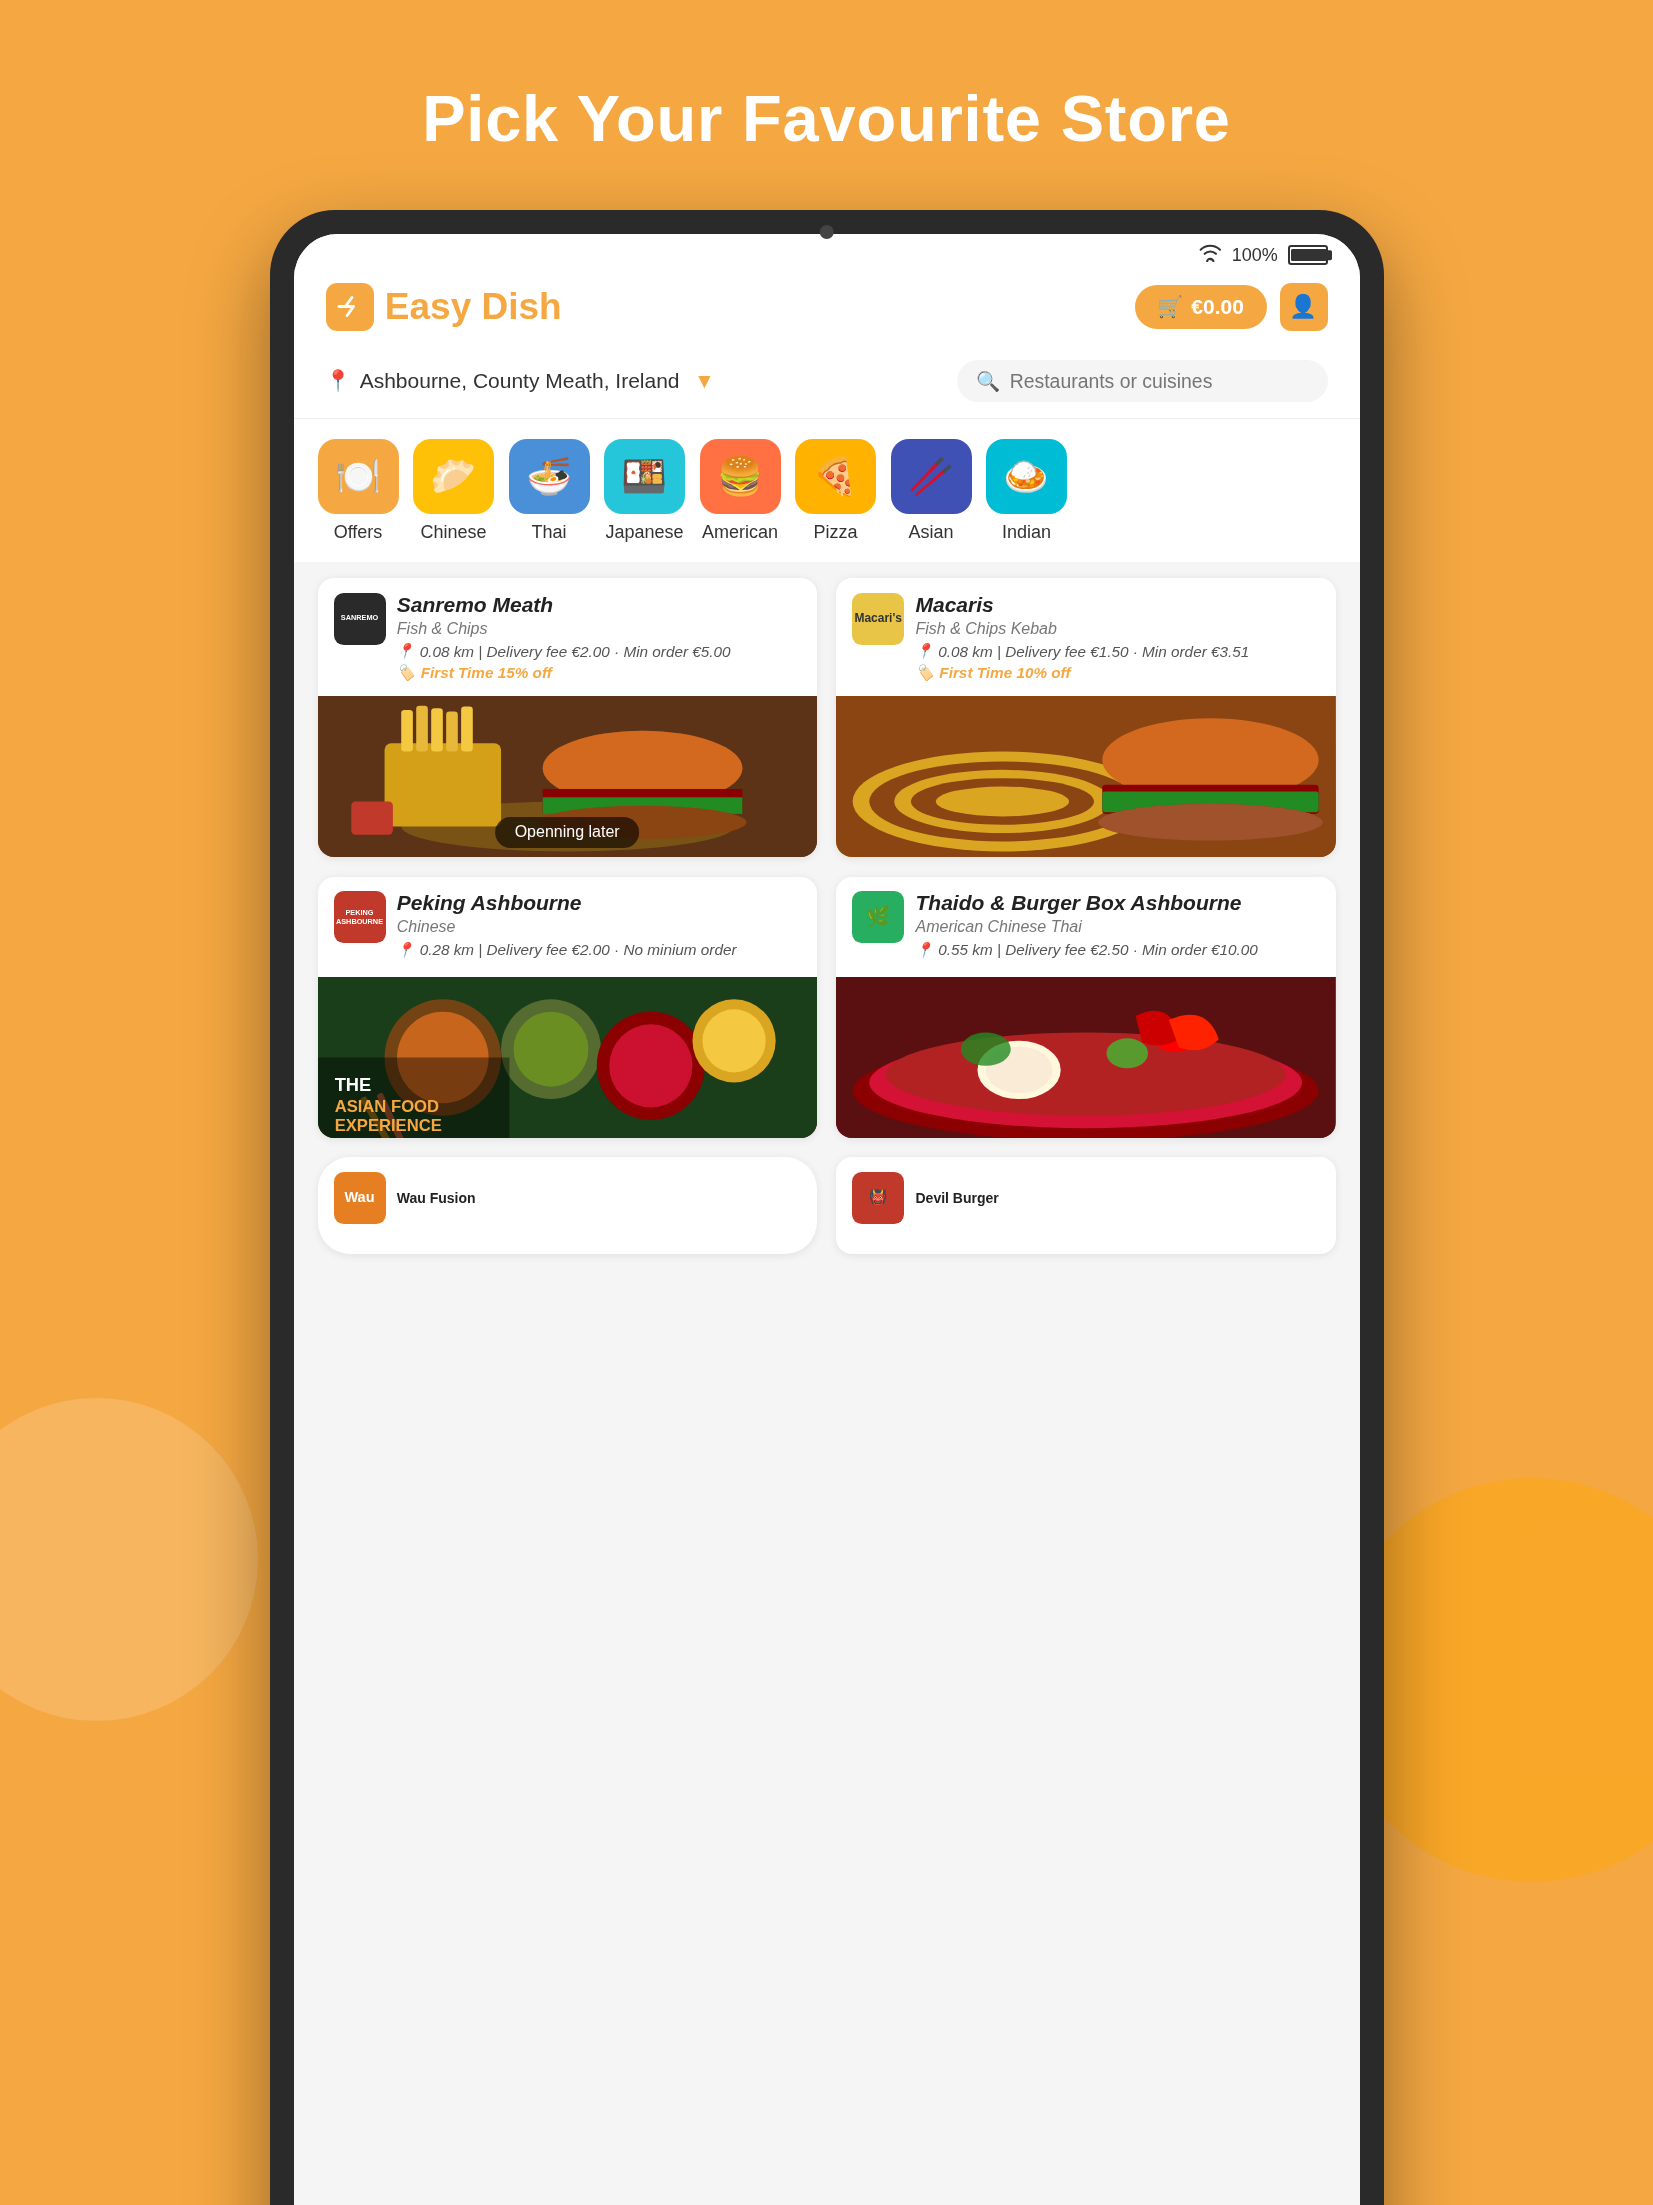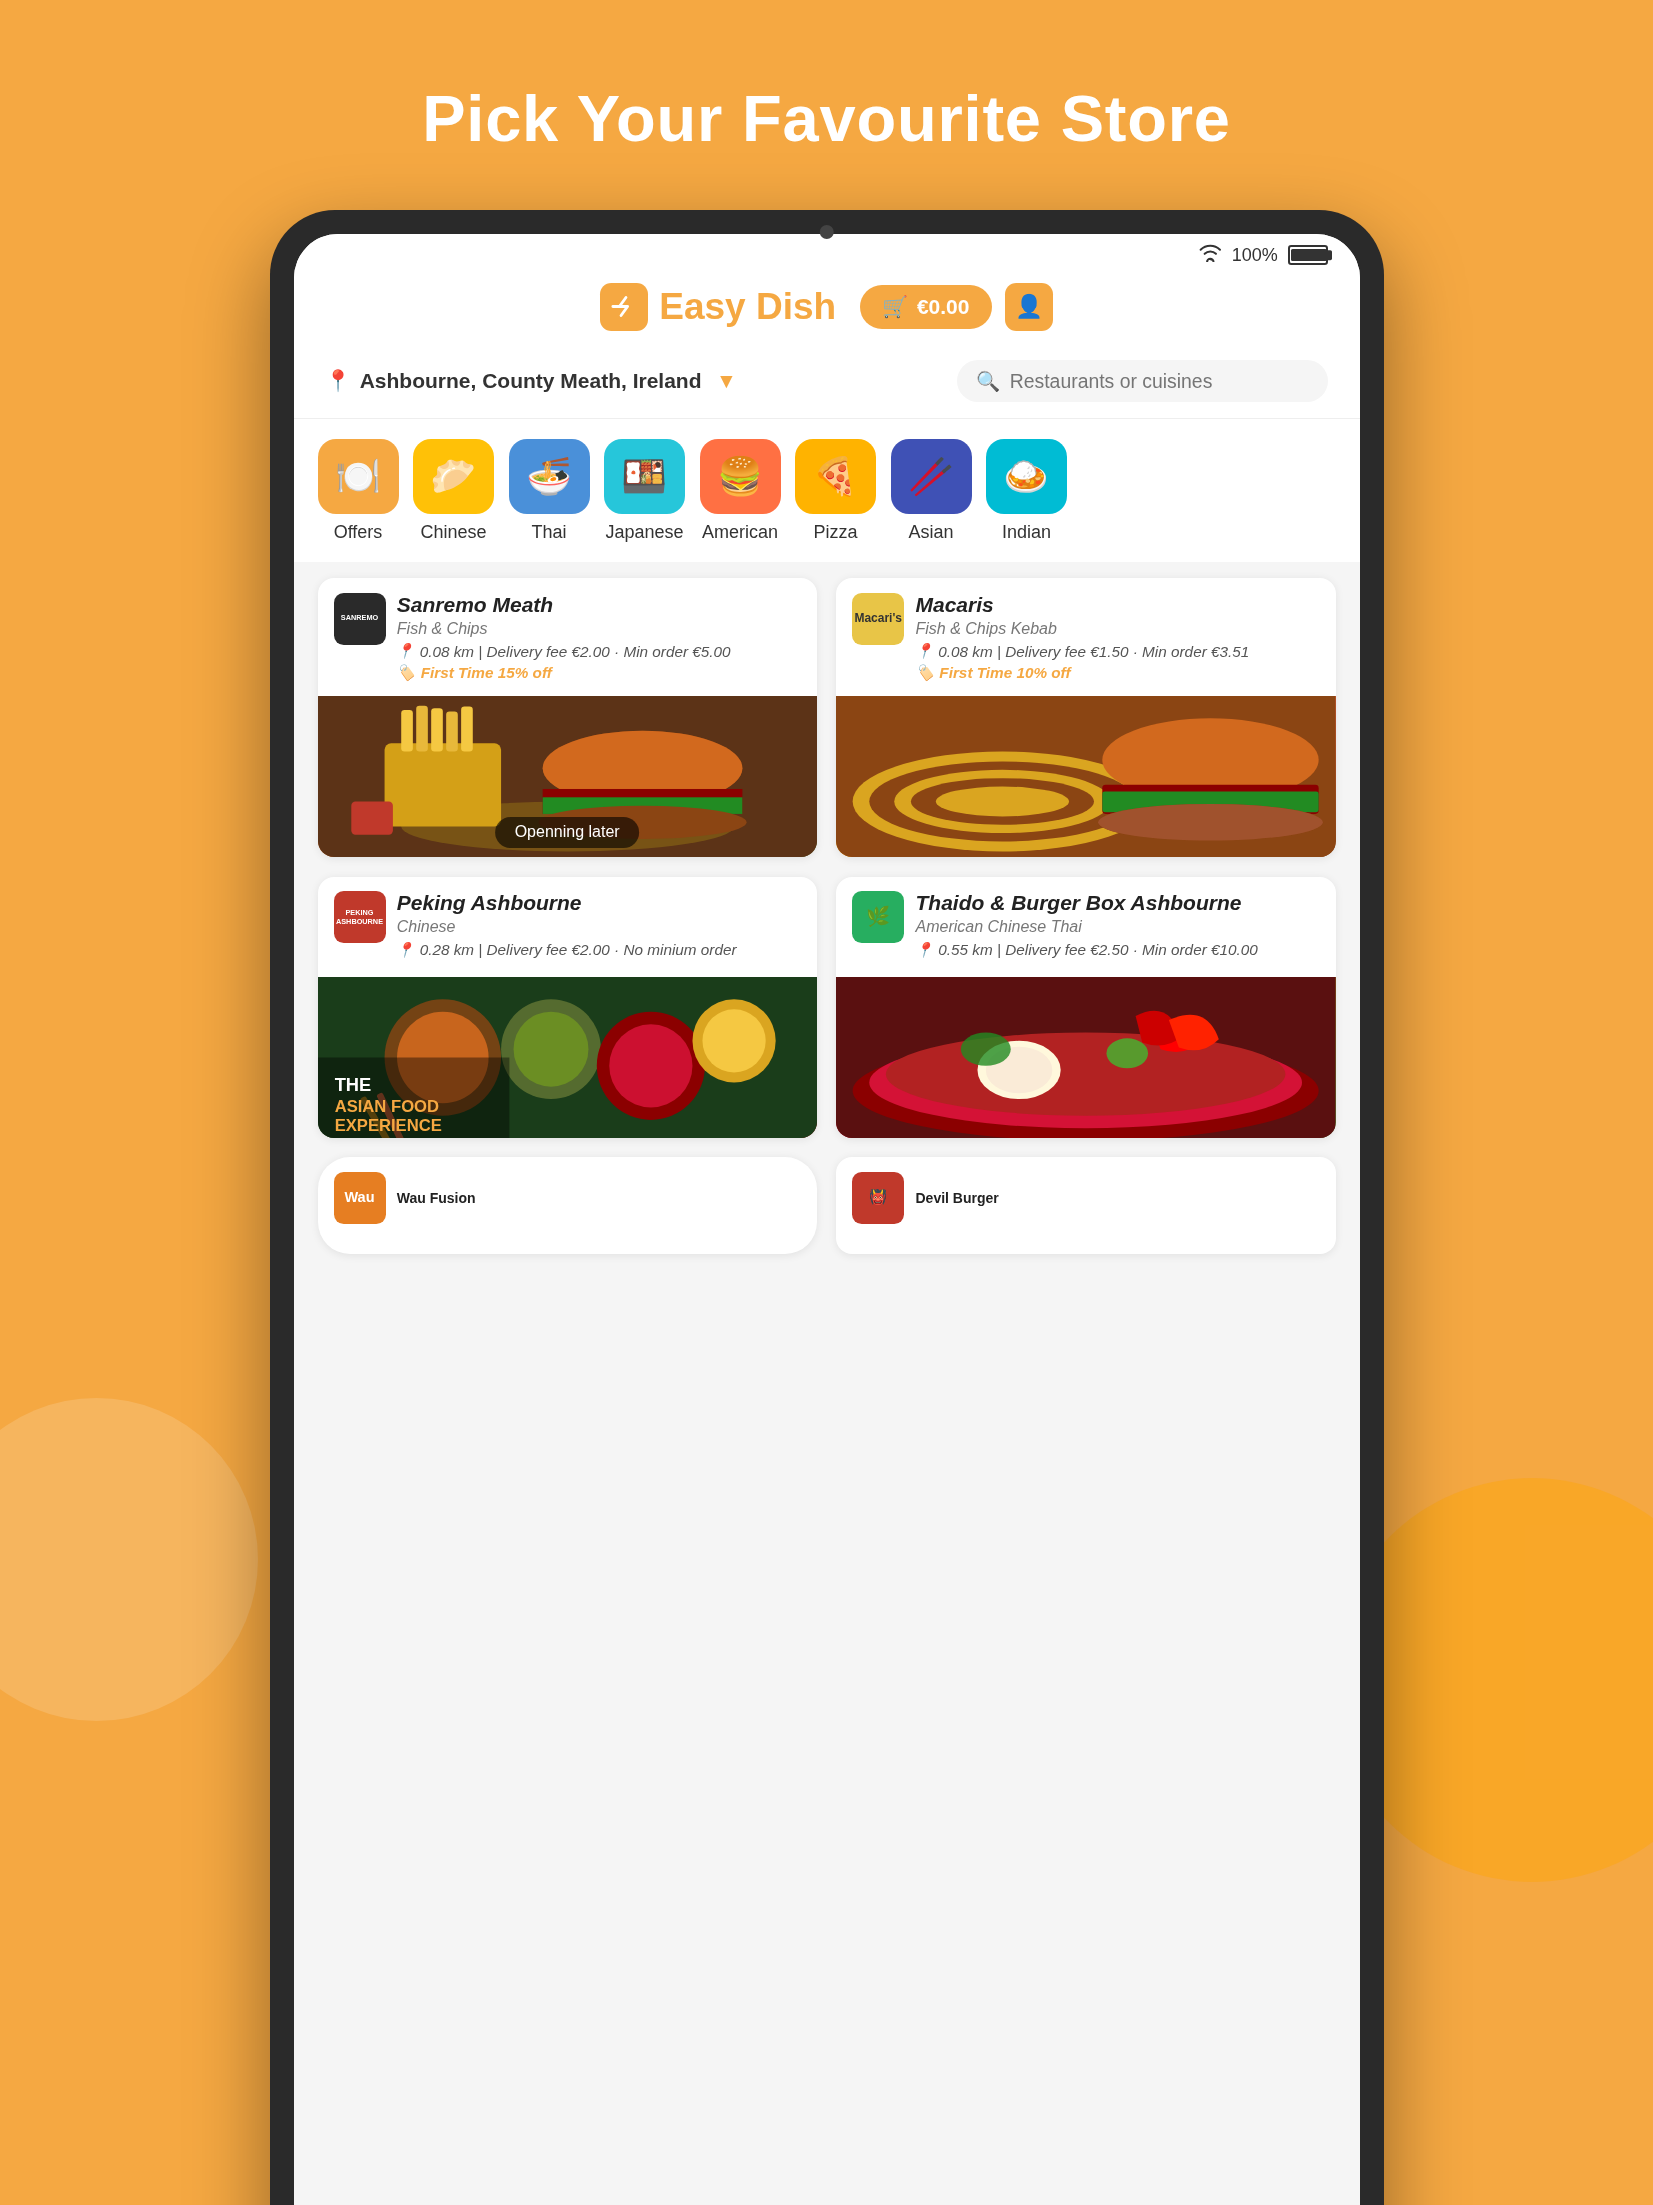--- a/index.html
+++ b/index.html
@@ -133,21 +133,21 @@
       background: #333;
       border-radius: 1.6px;
     }
 
     
     .app-header {
       background: white;
       padding: 13px 32px 16px;
       display: flex;
       align-items: center;
-      justify-content: center;
+      justify-content: space-between;
       gap: 24px;
     }
 
     .logo-area {
       display: flex;
       align-items: center;
       gap: 11.3px;
     }
 
     .logo-icon {
@@ -215,21 +215,21 @@
 
     .location-area {
       display: flex;
       align-items: center;
       gap: 8px;
       font-size: 21px;
       color: #333;
     }
 
     .location-pin { color: #F5A842; font-size: 21px; }
-    .location-text { font-weight: 700; }
+    .location-text { font-weight: 400; }
     .location-chevron { color: #F5A842; font-size: 21px; margin-left: 6.5px; }
 
     .search-box {
       display: flex;
       align-items: center;
       background: #f5f5f5;
       border-radius: 24px;
       padding: 9.7px 19.4px;
       width: 371px;
       gap: 9.7px;

